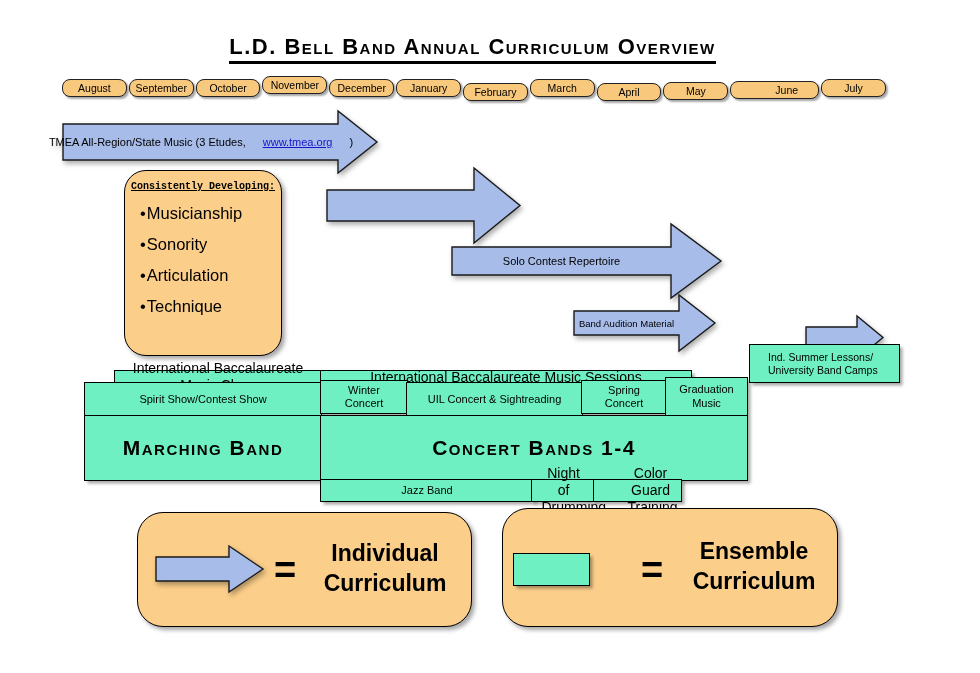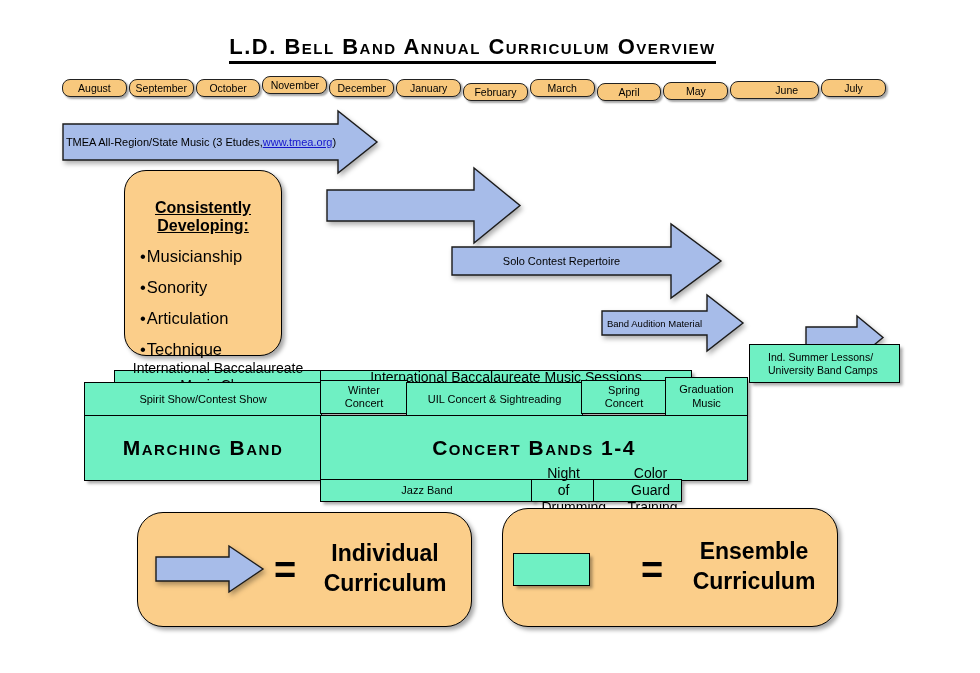--- a/index.html
+++ b/index.html
@@ -27,21 +27,21 @@
   .arrow svg{display:block;overflow:visible;}
   .apoly{fill:#A7BCE9;stroke:#1b1b1b;stroke-width:1.4;}
   .alabel{position:absolute;display:flex;align-items:center;justify-content:center;
           white-space:nowrap;font-size:11px;}
   .link{color:#1515CC;text-decoration:underline;cursor:pointer;}
 
   
   #developing{position:absolute;left:124px;top:170px;width:156px;height:184px;
               background:#FBCE8A;border:1.6px solid #000;border-radius:22px;
               box-shadow:3px 3px 4px rgba(0,0,0,0.35);}
-  .dev-title{margin-top:28px;text-align:center;font-size:16px;font-weight:bold;text-decoration:underline;}
+  .dev-title{margin-top:10px;text-align:center;font-size:10px;font-weight:bold;text-decoration:underline;font-family:Liberation Mono, monospace;}
   .dev-item{font-size:16.5px;margin:12px 0 0 15px;}
   .dev-item::before{content:"\2022";margin-right:1px;}
 
   
   .teal{position:absolute;background:#6FF0C3;border:1px solid #000;
         box-shadow:2.5px 2.5px 3px rgba(0,0,0,0.35);
         display:flex;align-items:center;justify-content:center;text-align:center;
         font-size:11px;line-height:1.2;}
   .tiny{font-size:14px;}
   .bandname{font-size:21px;font-weight:bold;font-variant:small-caps;letter-spacing:1.5px;}
@@ -81,41 +81,41 @@
     <div class="month">April</div>
     <div class="month">May</div>
     <div class="month">June</div>
     <div class="month">July</div>
   </div>
 
   <div class="arrow" style="left:63px;top:110px;width:315px;height:64px;">
     <svg width="315" height="64">
       <polygon class="apoly" points="0,14 275,14 275,1 314,32 275,63 275,50 0,50"></polygon>
     </svg>
-    <div class="alabel" style="left:4px;top:14px;width:268px;height:36px;">
+    <div class="alabel" style="left:4px;top:14px;width:268px;height:36px;gap:17px;">
       <span>TMEA All-Region/State Music (3 Etudes, </span>
         <a class="link">www.tmea.org</a>
         <span>)</span>
     </div>
   </div>
 
   <div class="arrow" style="left:327px;top:167px;width:194px;height:77px;">
     <svg width="194" height="77">
       <polygon class="apoly" points="0,23 147,23 147,1 193,38.5 147,76 147,54 0,54"></polygon>
     </svg>
   </div>
 
   <div class="arrow" style="left:452px;top:223px;width:270px;height:76px;">
     <svg width="270" height="76">
       <polygon class="apoly" points="0,24 219,24 219,1 269,38 219,75 219,52 0,52"></polygon>
     </svg>
     <div class="alabel" style="left:0;top:24px;width:219px;height:28px;">Solo Contest Repertoire</div>
   </div>
 
-  <div class="arrow" style="left:602px;top:294px;width:142px;height:58px;text-decoration:underline;">
+  <div class="arrow" style="left:574px;top:294px;width:142px;height:58px;text-decoration:underline;">
     <svg width="142" height="58">
       <polygon class="apoly" points="0,17 105,17 105,1 141,29 105,57 105,41 0,41"></polygon>
     </svg>
     <div class="alabel" style="left:0;top:17px;width:105px;height:24px;font-size:9.5px;">Band Audition Material</div>
   </div>
 
   <div class="arrow" style="left:806px;top:315px;width:78px;height:45px;z-index:1;">
     <svg width="78" height="45">
       <polygon class="apoly" points="0,12 51,12 51,1 77,22.5 51,44 51,33 0,33"></polygon>
     </svg>

